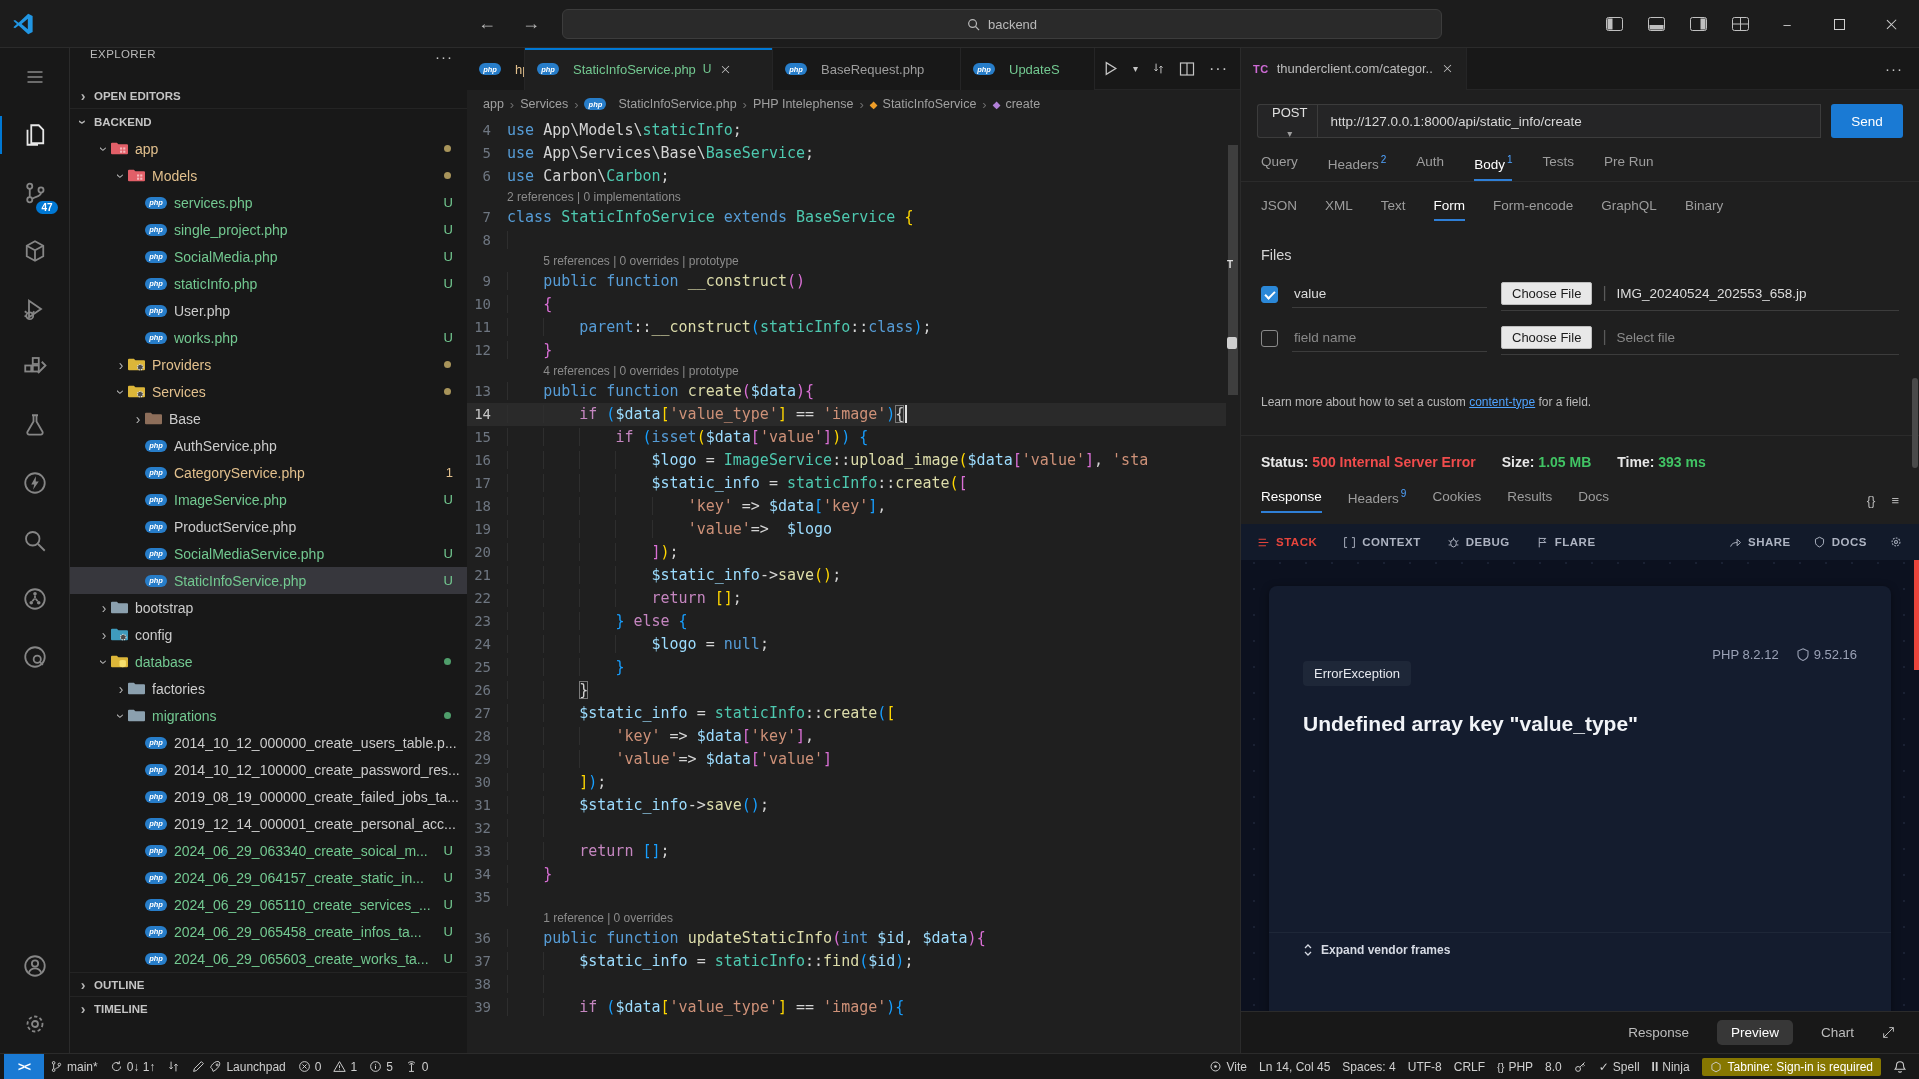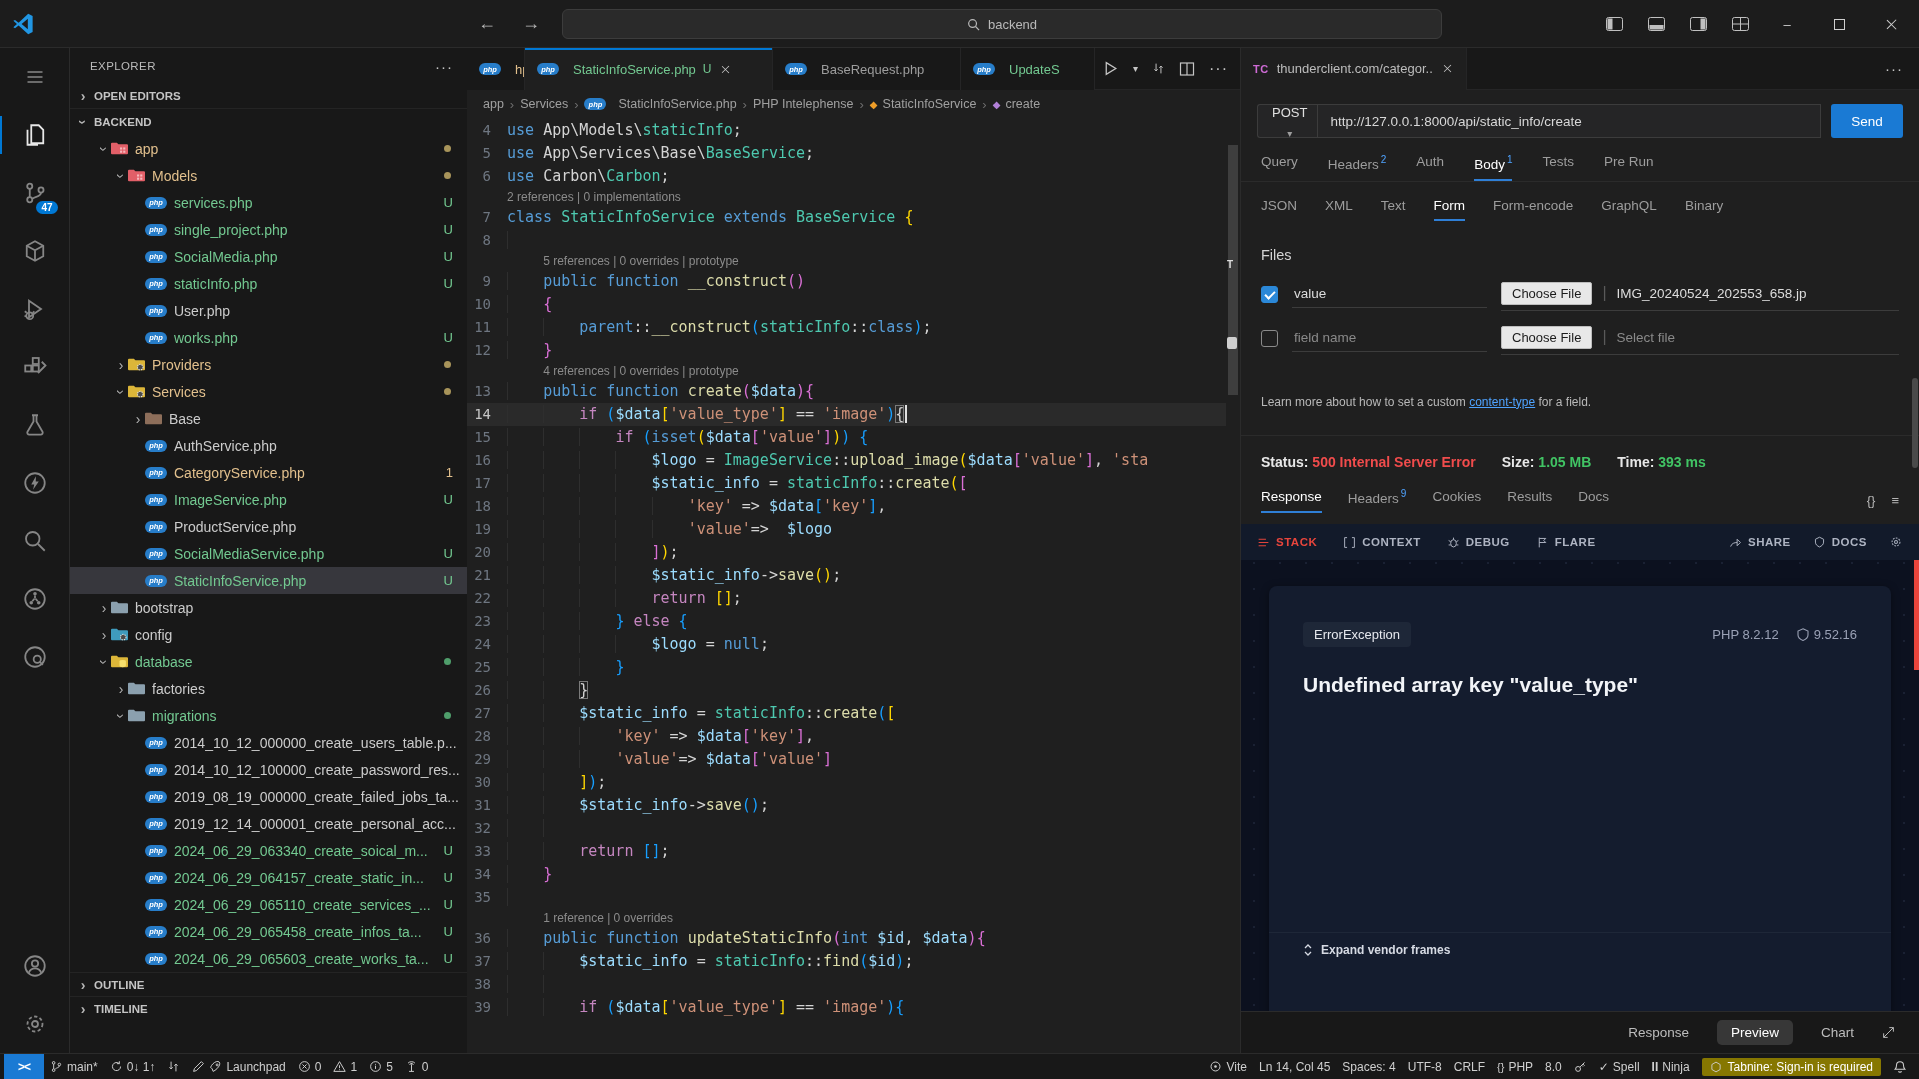--- a/index.html
+++ b/index.html
@@ -29,21 +29,21 @@
     border-right:1px solid #2b2b2b; display:flex; flex-direction:column; align-items:center; }
   .ab-item { position:relative; width:70px; height:58px; display:flex; align-items:center; justify-content:center; color:#868686; }
   .ab-item.active { color:#e7e7e7; }
   .ab-item.active::before { content:""; position:absolute; left:0; top:10px; bottom:10px; width:2px; background:#0078d4; }
   .ab-badge { position:absolute; right:12px; bottom:8px; background:#0078d4; color:#fff; font-size:10px;
     border-radius:9px; padding:1px 5px; font-weight:bold; }
   .ab-bottom { margin-top:auto; }
 
   
   .sidebar { position:absolute; top:48px; left:70px; width:397px; bottom:26px; background:#181818; overflow:hidden; }
-  .sb-header { height:36px; display:flex; align-items:center; padding:0 14px 0 20px; font-size:11.5px;
+  .sb-header { height:36px; display:flex; padding:0 14px 0 20px; font-size:11.5px;
     color:#bbbbbb; letter-spacing:.4px; }
   .sb-header .dots { margin-left:auto; color:#c5c5c5; font-size:15px; letter-spacing:1px; }
   .sb-section { height:24px; display:flex; align-items:center; gap:4px; padding-left:6px; font-weight:bold;
     font-size:11.5px; color:#c5c5c5; }
   .sb-section.backend { border-top:1px solid #242424; height:27px; }
   .chev { display:inline-block; color:#b6b6b6; font-size:14px; width:14px; text-align:center; }
   .chev.open { transform:rotate(90deg); }
   .tree { }
   .trow { position:relative; height:27px; display:flex; align-items:center; font-size:14px; color:#cccccc; }
   .trow.sel { background:#37373d; }
@@ -135,21 +135,21 @@
   .preview { flex:1; margin-top:10px; background:#0c111f; position:relative; overflow:hidden;
     background-image:radial-gradient(#1a2133 1px, transparent 1px); background-size:26px 26px; }
   .ig-toolbar { height:36px; background:#121a2a; display:flex; align-items:center; gap:26px; padding:0 16px;
     font-size:11.5px; font-weight:bold; letter-spacing:.5px; color:#aeb4c2; }
   .ig-item { display:flex; align-items:center; gap:6px; }
   .ig-stack { color:#e8453c; }
   .ig-right { margin-left:auto; display:flex; gap:22px; align-items:center;}
   .ig-card { position:absolute; left:28px; right:28px; top:62px; bottom:-20px; background:#141c2e;
     border-radius:8px; box-shadow:0 2px 8px rgba(0,0,0,.4); }
   .ig-chip-row { display:flex; align-items:center; padding:36px 34px 0 34px; }
-  .ig-chip { background:#1e2738; color:#e6e8ee; font-size:13px; padding:5px 11px; border-radius:4px; }
+  .ig-chip { background:#1e2738; color:#e6e8ee; font-size:13px; padding:5px 11px; border-radius:4px;margin-top:39px; }
   .ig-meta { margin-left:auto; display:flex; gap:18px; color:#9aa1b5; font-size:13px; align-items:flex-end;}
   .ig-msg { padding:26px 34px 0 34px; font-size:21px; font-weight:bold; color:#f2f4f8; }
   .ig-expand { position:absolute; left:0; right:0; bottom:64px; border-top:1px solid #1e2738; padding:10px 34px;
     display:flex; align-items:center; gap:8px; font-size:12px; font-weight:bold; color:#d6dae3; }
   .ig-scroll { position:absolute; right:0; top:36px; width:5px; height:110px; background:#e8453c; }
   .pbottom { height:42px; background:#181818; border-top:1px solid #2b2b2b; display:flex; align-items:center;
     justify-content:flex-end; gap:28px; padding-right:24px; font-size:13.5px; color:#bdbdbd; flex:none;}
   .pb-pill { background:#373737; color:#fff; padding:5px 14px; border-radius:5px; }
   .panel-scroll { position:absolute; right:1px; top:330px; width:6px; height:90px; background:#4a4a4a; border-radius:3px;}
 

